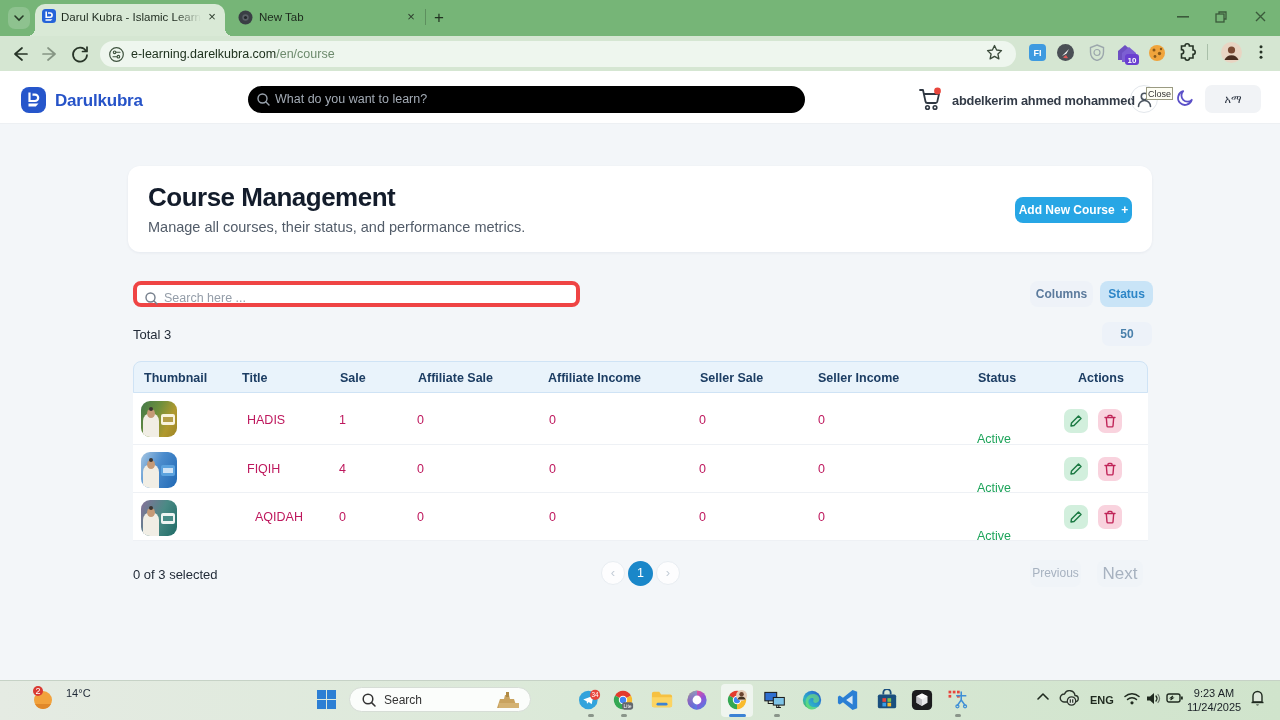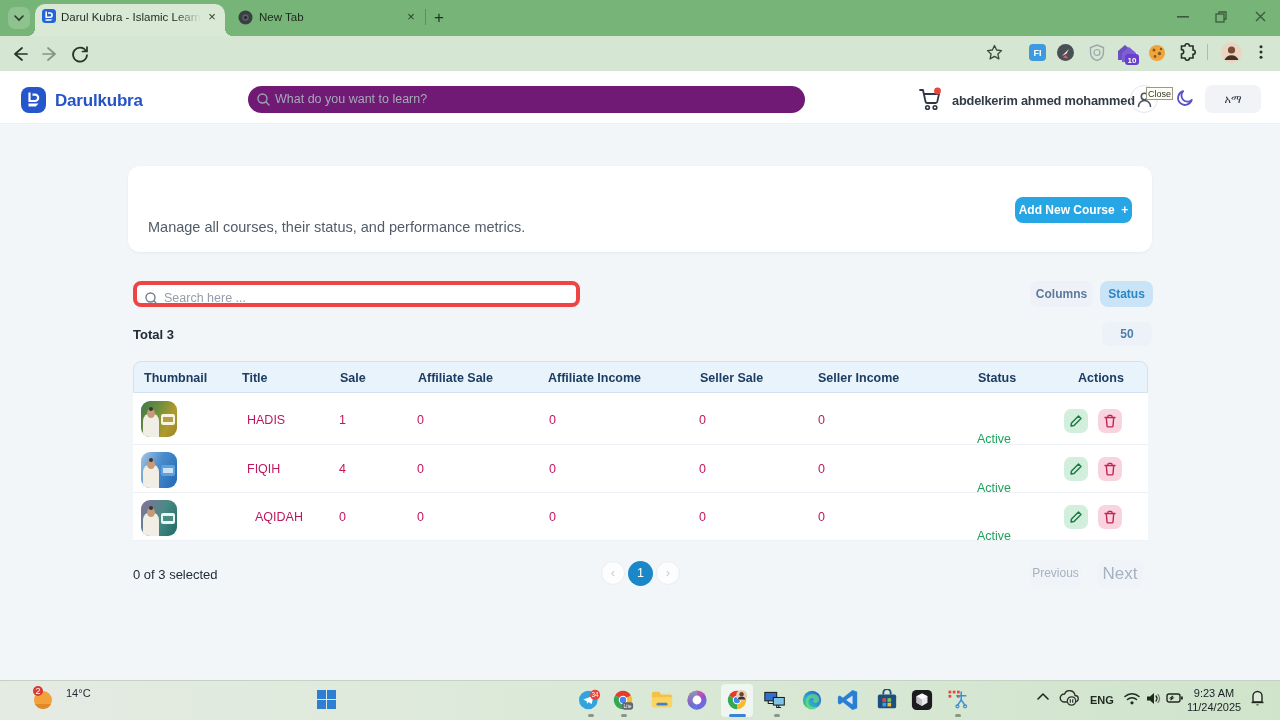--- a/index.html
+++ b/index.html
@@ -22,40 +22,40 @@
 #toolbar { position:absolute; left:0; top:36px; width:1280px; height:35px; background:#d5e6d2; }
 .navic { position:absolute; top:44px; width:20px; height:20px; color:#273427; }
 #omnibox { position:absolute; left:100px; top:41px; width:916px; height:26px; background:#eef6ee; border-radius:13px; }
 #omnibox .url { position:absolute; left:31px; top:6px; font-size:12.5px; color:#20331f; }
 #omnibox .url span { color:#6d8a6d; }
 
 
 #pagehead { position:absolute; left:0; top:71px; width:1280px; height:53px; background:#ffffff; border-bottom:1px solid #edf0f3; }
 #logo { position:absolute; left:21px; top:16px; width:25px; height:26px; background:#2656cb; border-radius:8px; }
 #brand { position:absolute; left:55px; top:20px; font-size:17px; font-weight:bold; color:#2653c8; letter-spacing:-0.2px; }
-#hsearch { position:absolute; left:248px; top:15px; width:557px; height:27px; background:#701a75; border-radius:14px; }
+#hsearch { position:absolute; left:248px; top:15px; width:557px; height:27px; background:#000000; border-radius:14px; }
 #hsearch .ph { position:absolute; left:27px; top:6px; font-size:12.5px; color:#a3abb5; }
 #cart { position:absolute; left:918px; top:87px; }
 #uname { position:absolute; left:952px; top:93px; font-size:12.8px; color:#333b47; font-weight:bold; letter-spacing:-0.2px; }
 #pcircle { position:absolute; left:1130px; top:85px; width:28px; height:28px; border-radius:50%; border:1px solid #e3e7ec; }
 #tooltip { position:absolute; left:1146px; top:87px; width:27px; height:13px; background:#fefef4; border:1px solid #9a9a82; font-size:9px; color:#333; text-align:center; line-height:12px; }
 #moon { position:absolute; left:1176px; top:89px; }
 #langbtn { position:absolute; left:1205px; top:85px; width:56px; height:28px; background:#f1f3f6; border-radius:7px; font-size:11px; color:#2a3240; text-align:center; line-height:28px; }
 
 
 #content { position:absolute; left:0; top:124px; width:1280px; height:556px; background:#f3f6f9; }
 #card { position:absolute; left:128px; top:42px; width:1024px; height:86px; background:#fff; border-radius:12px; box-shadow:0 1px 3px rgba(20,40,80,.06); }
 #card h1 { position:absolute; left:20px; top:16px; font-size:26px; color:#131c2b; letter-spacing:-.5px; }
 #card p { position:absolute; left:20px; top:53px; font-size:14.5px; color:#525c69; }
 #addbtn { position:absolute; left:887px; top:31px; width:117px; height:26px; background:#27a6e5; border-radius:8px; color:#fff; font-size:12px; line-height:26px; text-align:center; font-weight:bold; }
 #srchinput { position:absolute; left:133px; top:157px; width:447px; height:26px; background:#fff; border:4px solid #ef4444; border-radius:8px; }
 #srchinput span { position:absolute; left:27px; top:6px; font-size:12.5px; color:#959ea9; }
 #colsbtn { position:absolute; left:1030px; top:157px; width:63px; height:26px; background:#eef2f8; border-radius:8px; color:#5b7a9c; font-size:12px; text-align:center; line-height:26px; font-weight:bold; }
 #statbtn { position:absolute; left:1100px; top:157px; width:53px; height:26px; background:#c9e4f7; border-radius:8px; color:#2d86c7; font-size:12px; text-align:center; line-height:26px; font-weight:bold; }
-#total { position:absolute; left:133px; top:203px; font-size:13px; color:#222b38; font-weight:bold; }
+#total { position:absolute; left:133px; top:203px; font-size:13px; color:#222b38; font-weight:normal; }
 #rowslbl { position:absolute; left:1068px; top:203px; font-size:13px; color:#222b38; font-weight:bold;margin-left:34px; }
 #rowschip { position:absolute; left:1102px; top:198px; width:50px; height:24px; background:#edf2f9; border-radius:7px; color:#4a80ab; font-size:12px; font-weight:bold; text-align:center; line-height:24px; }
 
 
 #tbl { position:absolute; left:133px; top:237px; width:1015px; }
 #thead { position:absolute; left:0; top:0; width:1015px; height:32px; background:#e9f3fb; border:1px solid #cfe3f5; border-radius:8px 8px 0 0; }
 .th { position:absolute; top:9px; font-size:12.5px; font-weight:bold; color:#1c3d63; }
 .row { position:absolute; left:0; width:1015px; height:48px; border-bottom:1px solid #eef1f5; background:#fff; }
 .cell { position:absolute; top:17px; font-size:12.5px; color:#be185d; }
 .row0 .cell { top:20px; } .row0 .act-edit, .row0 .act-del { top:16px; }
@@ -129,20 +129,30 @@
   <svg class="navic" style="left:10px" viewBox="0 0 20 20">
       <path d="M12 4 L5 10 L12 16 M5 10 H17" stroke="#273427" stroke-width="1.7" fill="none" stroke-linecap="round" stroke-linejoin="round"></path>
     </svg>
   <svg class="navic" style="left:40px" viewBox="0 0 20 20" opacity="0.45">
       <path d="M8 4 L15 10 L8 16 M15 10 H3" stroke="#273427" stroke-width="1.7" fill="none" stroke-linecap="round" stroke-linejoin="round"></path>
     </svg>
   <svg class="navic" style="left:70px" viewBox="0 0 20 20">
       <path d="M16 7 A7 7 0 1 0 17 11" stroke="#273427" stroke-width="1.7" fill="none" stroke-linecap="round"></path>
       <path d="M17 3 V7.5 H12.5" stroke="#273427" stroke-width="1.7" fill="none" stroke-linecap="round" stroke-linejoin="round"></path>
     </svg>
+  <div id="omnibox">
+    <svg class="abs" style="left:9px;top:6px" width="15" height="15" viewBox="0 0 15 15">
+        <circle cx="7.5" cy="7.5" r="6.8" fill="none" stroke="#3e523e" stroke-width="1.2"></circle>
+        <circle cx="5.6" cy="5.3" r="1.3" fill="none" stroke="#3e523e" stroke-width="1.1"></circle>
+        <path d="M7.2 5.3 H11" stroke="#3e523e" stroke-width="1.1" stroke-linecap="round"></path>
+        <circle cx="9.4" cy="9.7" r="1.3" fill="none" stroke="#3e523e" stroke-width="1.1"></circle>
+        <path d="M4 9.7 H7.8" stroke="#3e523e" stroke-width="1.1" stroke-linecap="round"></path>
+      </svg>
+    <div class="url">e-learning.darelkubra.com<span>/en/course</span></div>
+  </div>
   <svg class="abs" style="left:986px;top:44px" width="17" height="17" viewBox="0 0 17 17">
       <path d="M8.5 1.5 L10.6 6 L15.5 6.6 L11.9 10 L12.9 14.9 L8.5 12.4 L4.1 14.9 L5.1 10 L1.5 6.6 L6.4 6z" fill="none" stroke="#3a4a3a" stroke-width="1.3" stroke-linejoin="round"></path>
     </svg>
   <svg class="abs" style="left:1029px;top:44px" width="17" height="17" viewBox="0 0 17 17">
       <rect width="17" height="17" rx="4" fill="#3e9ae0"></rect>
       <text x="8.5" y="12" font-size="9" font-weight="bold" fill="#fff" text-anchor="middle" font-family="Liberation Sans">FI</text>
     </svg>
   <svg class="abs" style="left:1057px;top:44px" width="17" height="17" viewBox="0 0 17 17">
       <circle cx="8.5" cy="8.5" r="8.5" fill="#4a4f55"></circle>
       <path d="M12 5 L9.5 9.5 L5 12z" fill="#fff"></path>
@@ -212,20 +222,21 @@
     </svg>
   <div id="tooltip">Close</div>
   <svg id="moon" width="18" height="18" viewBox="0 0 18 18">
       <path d="M15.8 10.8 A7 7 0 1 1 7.2 2.2 A5.8 5.8 0 0 0 15.8 10.8z" fill="none" stroke="#5b50c8" stroke-width="1.8" stroke-linejoin="round"></path>
     </svg>
   <div id="langbtn">አማ</div>
 
   
   <div id="content">
     <div id="card">
+      <h1>Course Management</h1>
       <p>Manage all courses, their status, and performance metrics.</p>
       <div id="addbtn">Add New Course&nbsp;&nbsp;+</div>
     </div>
     <div id="srchinput">
       <svg class="abs" style="left:8px;top:7px" width="13" height="13" viewBox="0 0 13 13">
           <circle cx="5.5" cy="5.5" r="4.5" fill="none" stroke="#757f8c" stroke-width="1.4"></circle>
           <path d="M9 9 L12 12" stroke="#757f8c" stroke-width="1.4" stroke-linecap="round"></path>
         </svg>
       <span>Search here ...</span>
     </div>
@@ -345,20 +356,32 @@
       <text x="8" y="8.4" font-size="9" fill="#fff" text-anchor="middle" font-family="Liberation Sans">2</text>
     </svg>
   <div id="wtemp">14°C</div>
   <div id="wsun">Sunny</div>
   <svg id="winlogo" viewBox="0 0 19 19">
       <rect x="0" y="0" width="9" height="9" fill="#2d7fd4"></rect>
       <rect x="10" y="0" width="9" height="9" fill="#2d7fd4"></rect>
       <rect x="0" y="10" width="9" height="9" fill="#2d7fd4"></rect>
       <rect x="10" y="10" width="9" height="9" fill="#2d7fd4"></rect>
     </svg>
+  <div id="tsearch">
+    <svg class="abs" style="left:12px;top:5px" width="14" height="14" viewBox="0 0 14 14">
+        <circle cx="6" cy="6" r="4.8" fill="none" stroke="#333" stroke-width="1.5"></circle>
+        <path d="M9.6 9.6 L13 13" stroke="#333" stroke-width="1.5" stroke-linecap="round"></path>
+      </svg>
+    <span>Search</span>
+    <svg class="abs" style="right:8px;top:3px" width="26" height="18" viewBox="0 0 26 18">
+        <path d="M1 17 L4 8 H8 L9 4 H13 L14 8 H18 L21 17z" fill="#c9a35f"></path>
+        <rect x="10" y="1" width="3" height="5" fill="#b08a44"></rect>
+        <rect x="3" y="12" width="20" height="5" fill="#d4b272"></rect>
+      </svg>
+  </div>
 
   
   <svg class="tbicon" style="left:579px" viewBox="0 0 26 26">
       <circle cx="11" cy="13" r="11" fill="#32a3dc"></circle>
       <path d="M5 12.5 L17 8 L15 18 L11.5 15.5 L9.5 17.5 L9 14.5z" fill="#fff"></path>
       <circle cx="19" cy="7" r="6" fill="#e8453c"></circle>
       <text x="19" y="9.6" font-size="7.5" fill="#fff" text-anchor="middle" font-family="Liberation Sans">34</text>
     </svg>
   <svg class="tbicon" style="left:612px" viewBox="0 0 24 24">
       <path d="M12 12 L3.34 7 A10 10 0 0 1 20.66 7 Z" fill="#e33b2e"></path>

